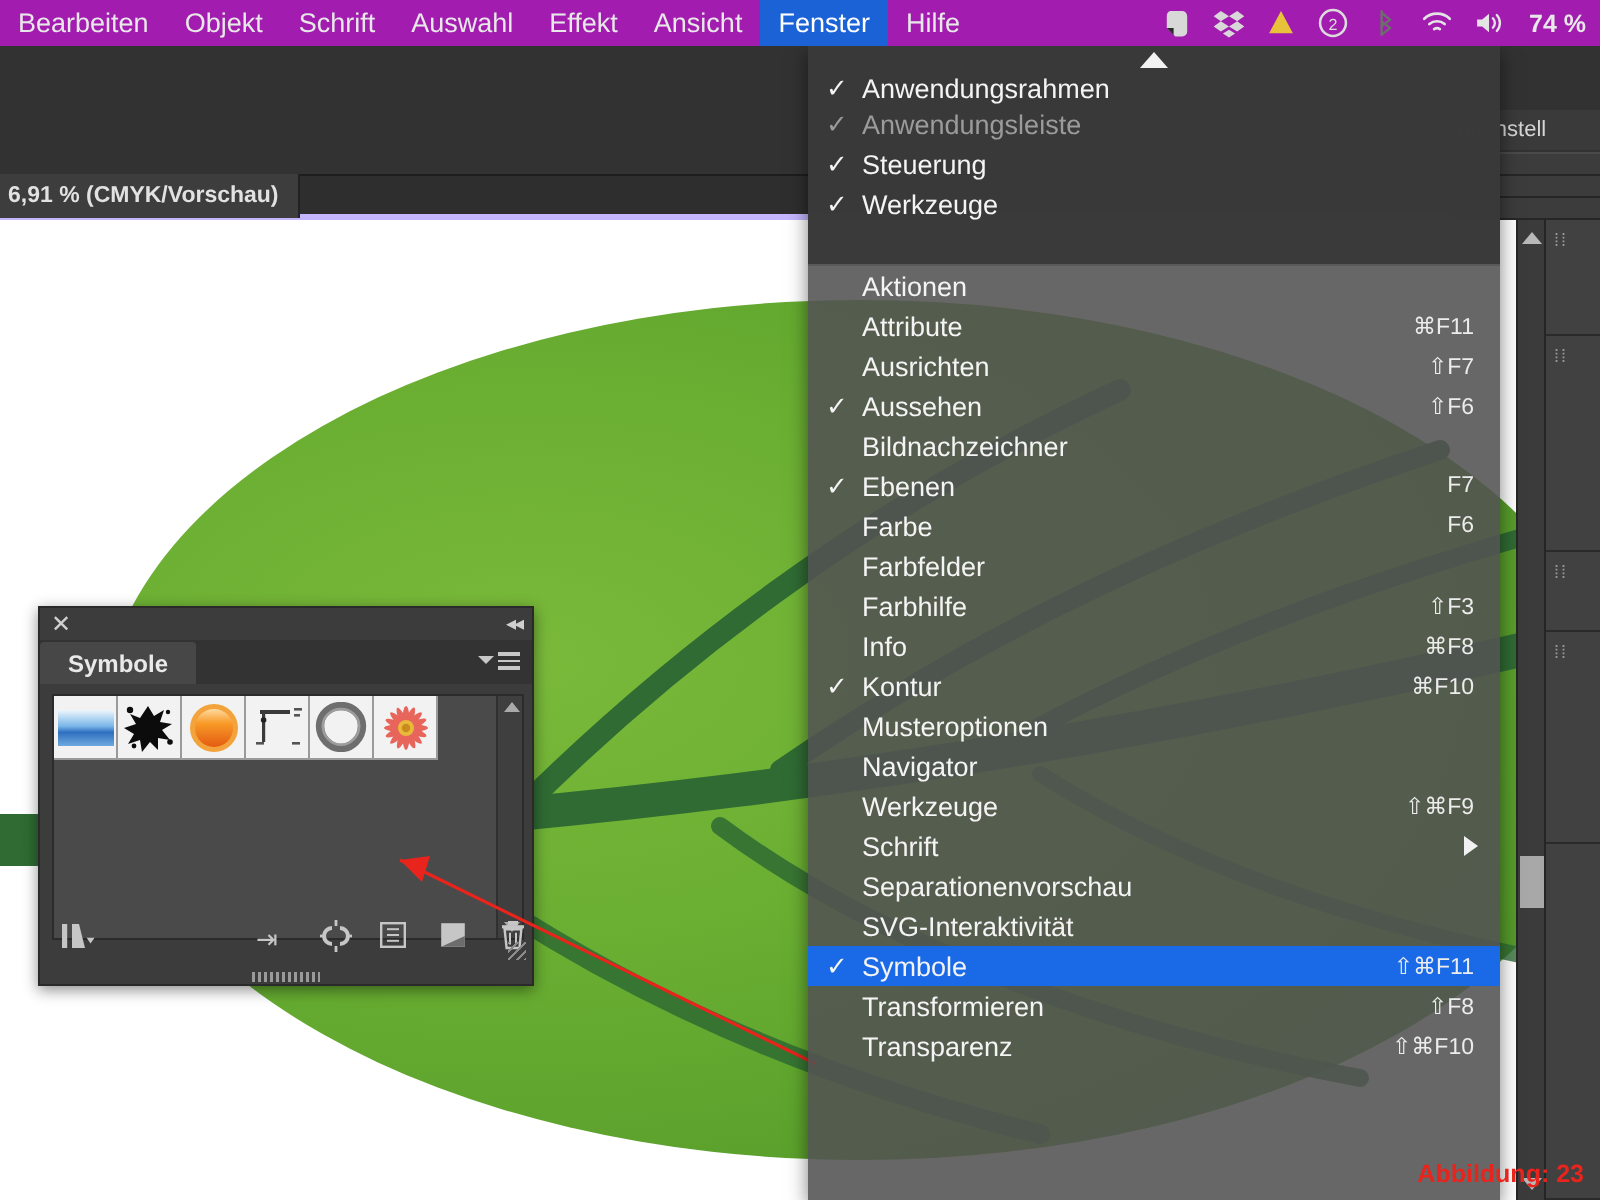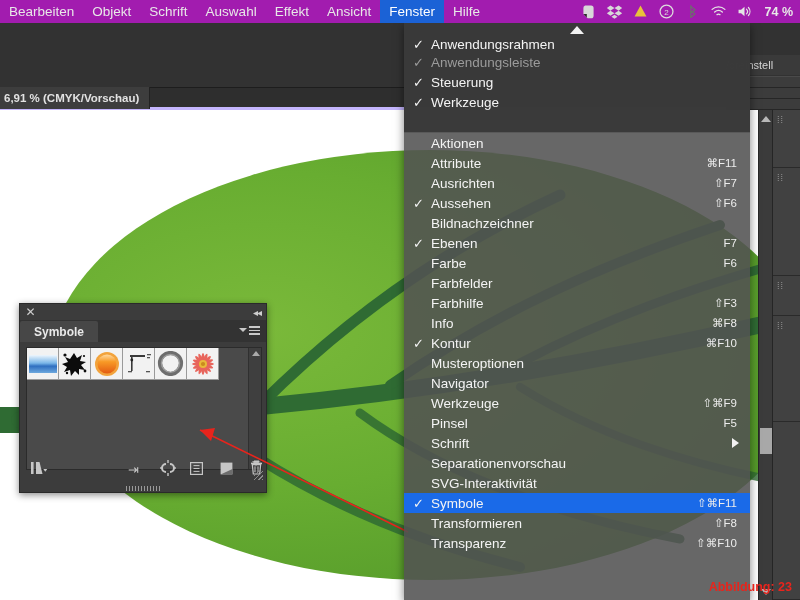--- a/index.html
+++ b/index.html
@@ -572,24 +572,20 @@
         <span>Musteroptionen</span>
       </div>
       <div class="mi">
         <span>Navigator</span>
       </div>
       <div class="mi">
         <span>Werkzeuge</span>
         <span class="sc">⇧⌘F9</span>
       </div>
       <div class="mi">
-        <span>Pinsel</span>
-        <span class="sc">F5</span>
-      </div>
-      <div class="mi">
         <span>Schrift</span>
         <span class="sub"></span>
       </div>
       <div class="mi">
         <span>Separationenvorschau</span>
       </div>
       <div class="mi">
         <span>SVG-Interaktivität</span>
       </div>
       <div class="mi sel">

